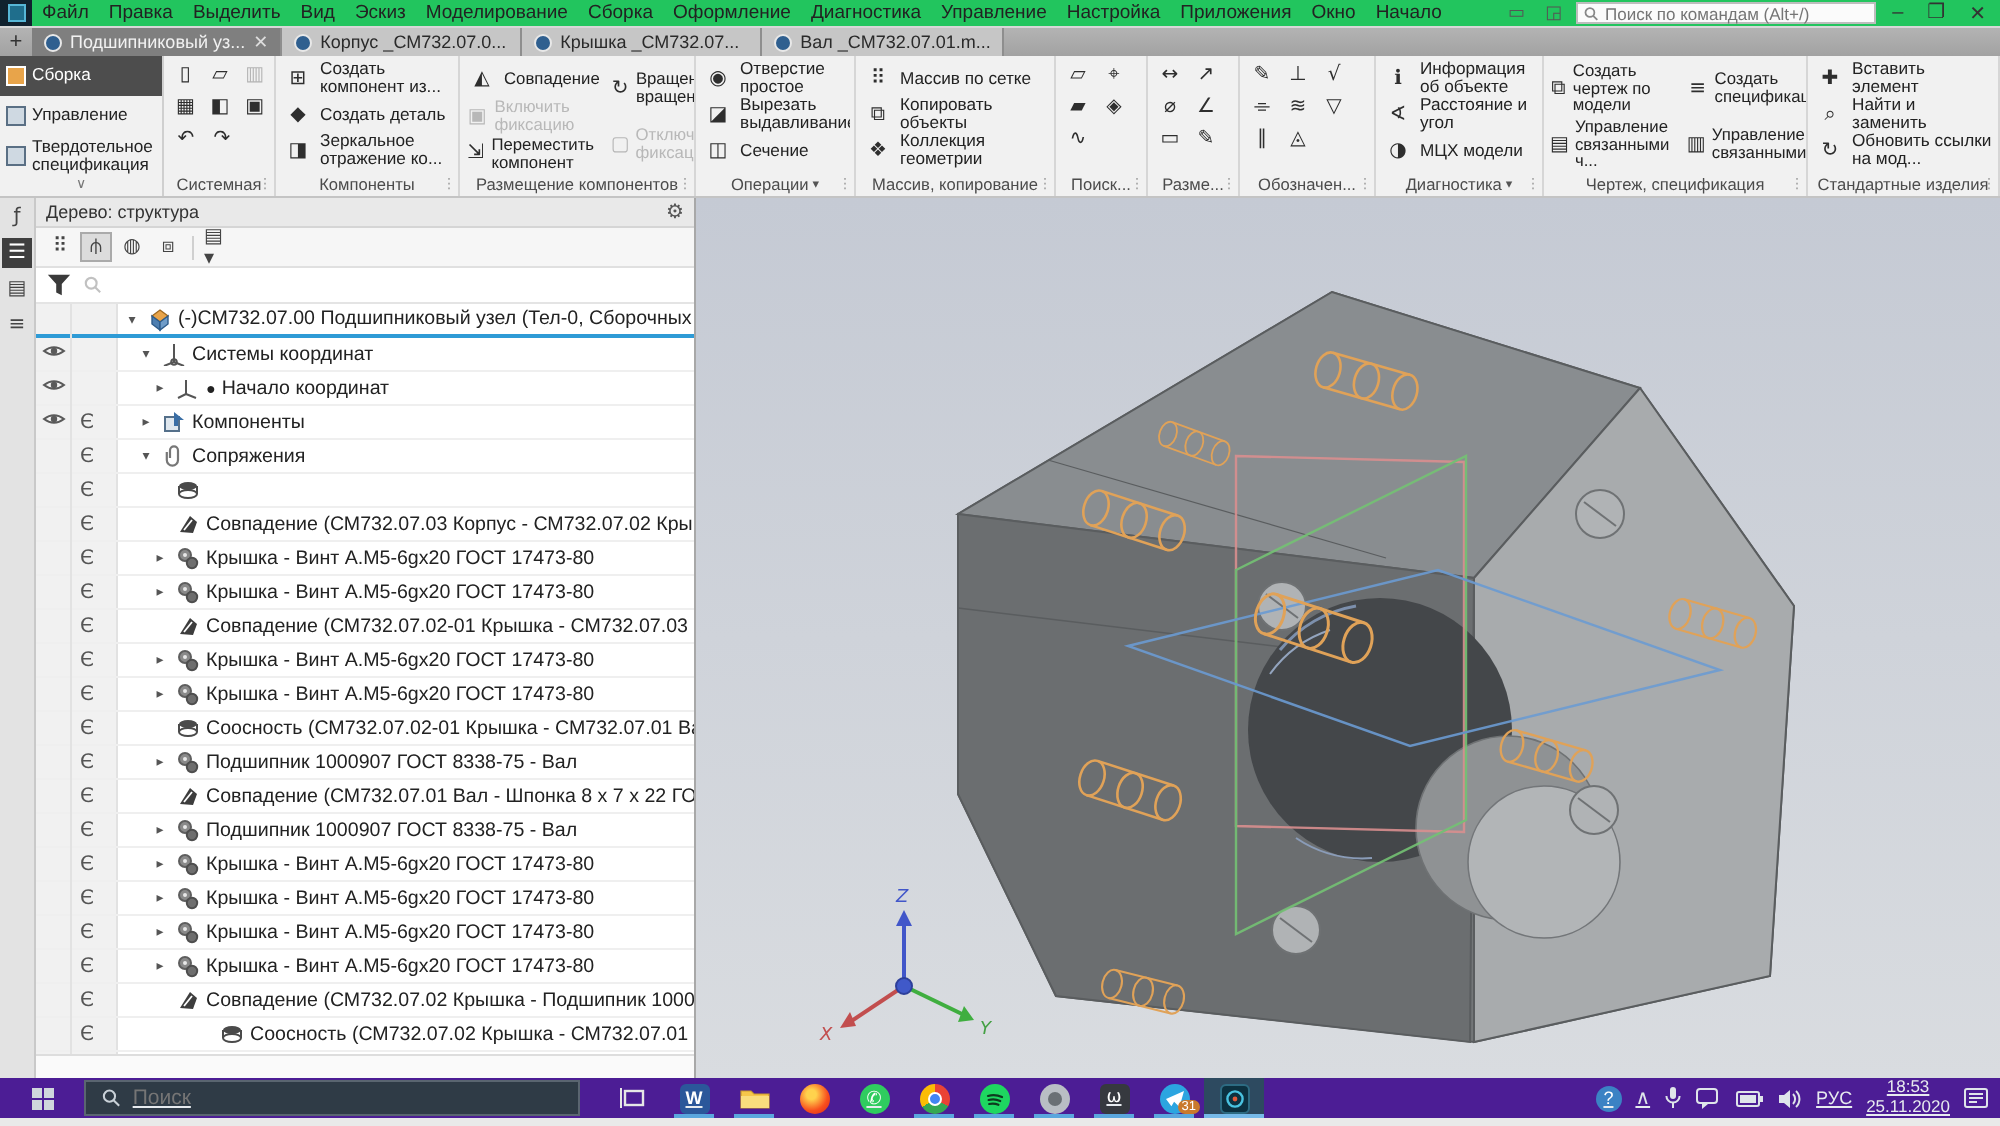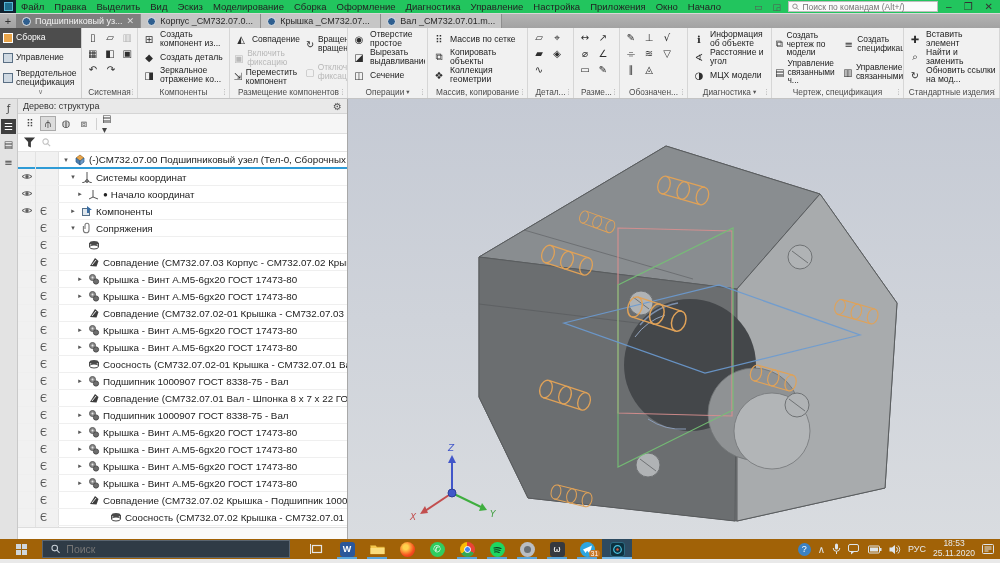--- a/index.html
+++ b/index.html
@@ -98,21 +98,21 @@
     font-family:"DejaVu Sans",sans-serif; }
   .trow .body { display:flex; align-items:center; gap:3px; overflow:hidden; }
   .trow .exp { width:8px; font-size:7px; color:#555; text-align:center; flex:none; }
   .trow .tic { width:13px; height:13px; flex:none; display:flex; align-items:center; justify-content:center; }
   #tree-bottom { height:12px; flex:none; border-top:1px solid #ddd; background:#fafafa; }
 
   #viewport { flex:1; position:relative; background:linear-gradient(#c5cad4,#d9dce0); }
   #viewport svg { display:block; }
 
   
-  #taskbar { height:20px; background:#a16207; display:flex; align-items:stretch; color:#e7ebef; }
+  #taskbar { height:20px; background:#4c1d95; display:flex; align-items:stretch; color:#e7ebef;text-decoration:underline; }
   #start { width:42px; display:flex; align-items:center; justify-content:center; }
   #start .win { width:11px; height:11px; display:grid; grid-template-columns:5px 5px; gap:1px; }
   #start .win i { background:#cfd6dc; }
   #tb-search { width:248px; background:#2f3b46; border:1px solid #5a6570; display:flex; align-items:center;
     gap:6px; padding:0 8px; margin:1px 0; }
   #tb-search input { background:transparent; border:none; outline:none; color:#c9d1d8; font-size:10.5px;
     width:100%; font-family:"Liberation Sans",sans-serif; }
   #tb-apps { display:flex; align-items:stretch; margin-left:12px; }
   .tb-app { width:30px; display:flex; align-items:center; justify-content:center; position:relative; }
   .tb-app.running:after { content:""; position:absolute; left:5px; right:5px; bottom:0; height:2px; background:#5aa6dd; }
@@ -339,21 +339,21 @@
             <div class="row">
               <span class="rib-ic g">▰</span>
               <span class="rib-ic g">◈</span>
             </div>
             <div class="row">
               <span class="rib-ic g">∿</span>
             </div>
           </div>
         </div>
         <div class="rg-name">
-          <span>Детал...</span>
+          <span>Поиск...</span>
           <span class="grip g">⋮</span>
         </div>
       </div>
       <div class="rgroup" style="flex-basis: 46px;">
         <div class="rg-body">
           <div class="icon-grid">
             <div class="row">
               <span class="rib-ic g">↔</span>
               <span class="rib-ic g">↗</span>
             </div>

